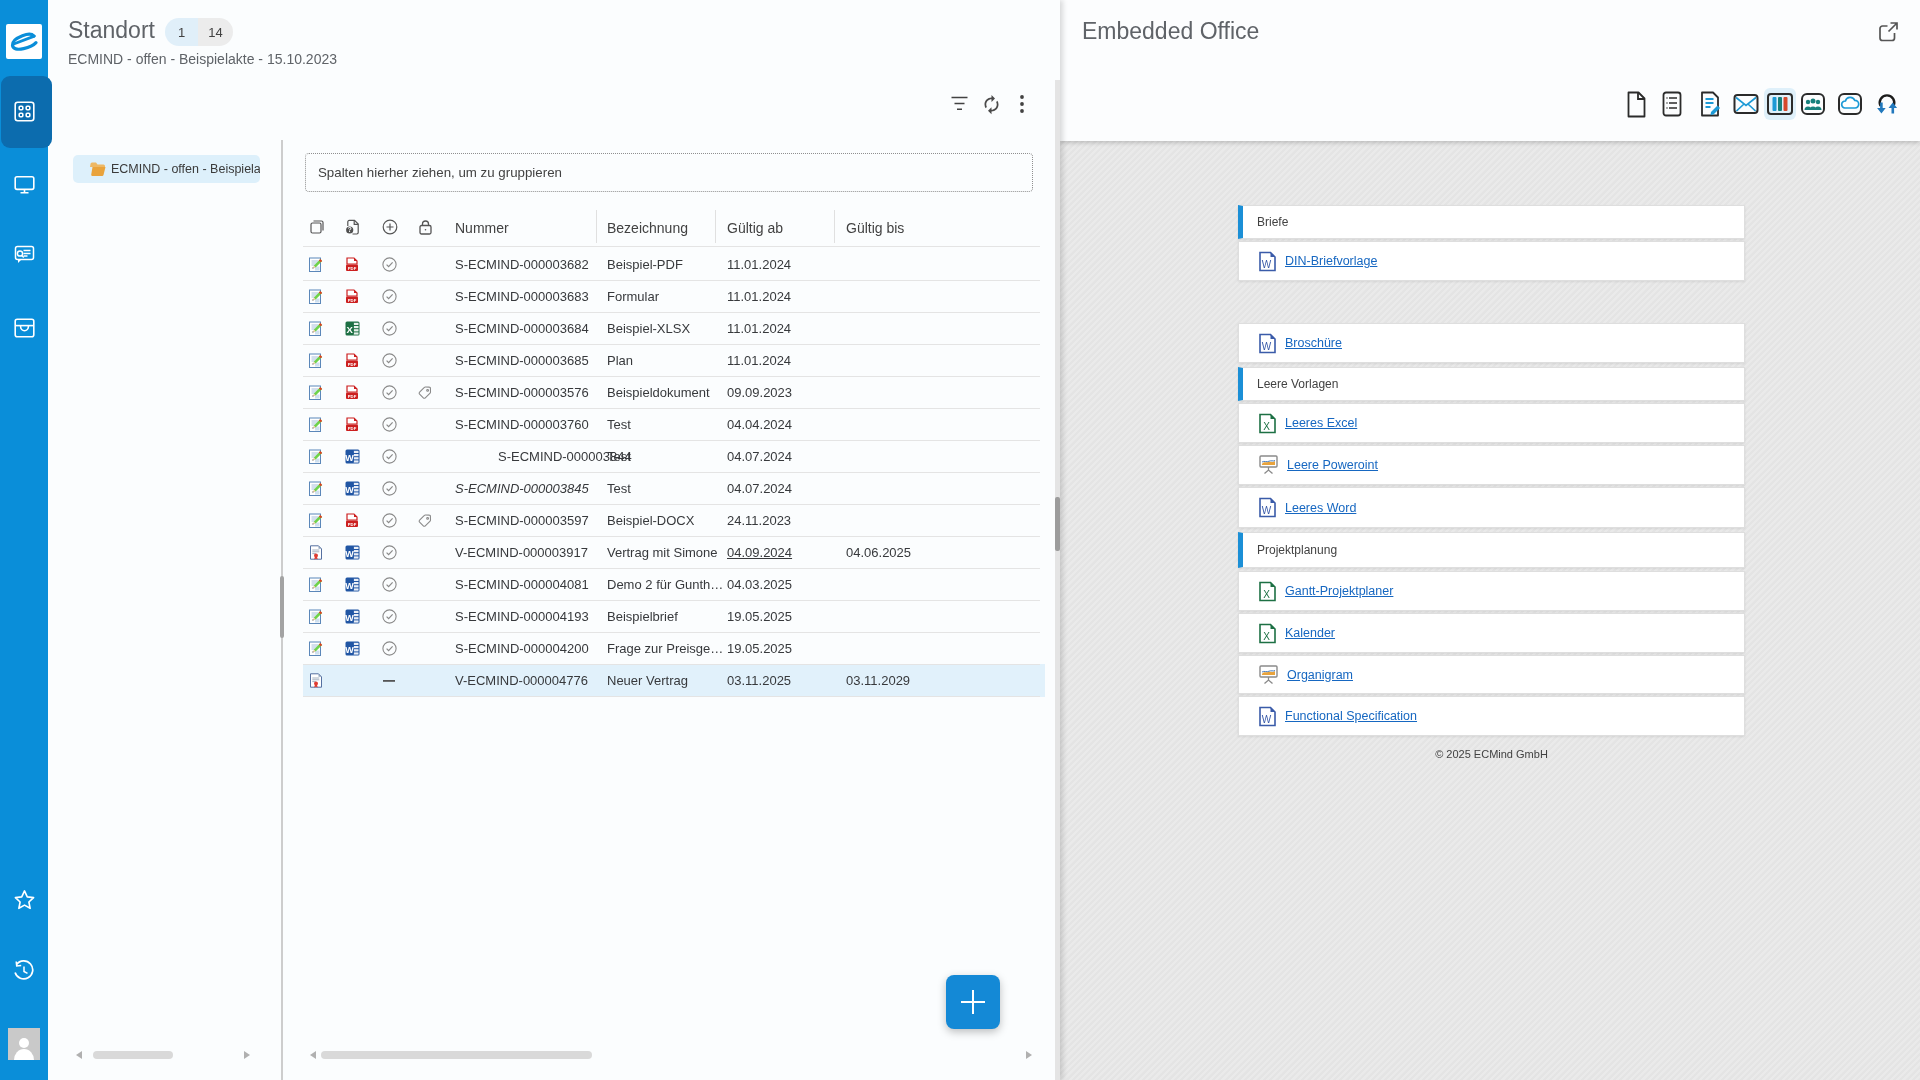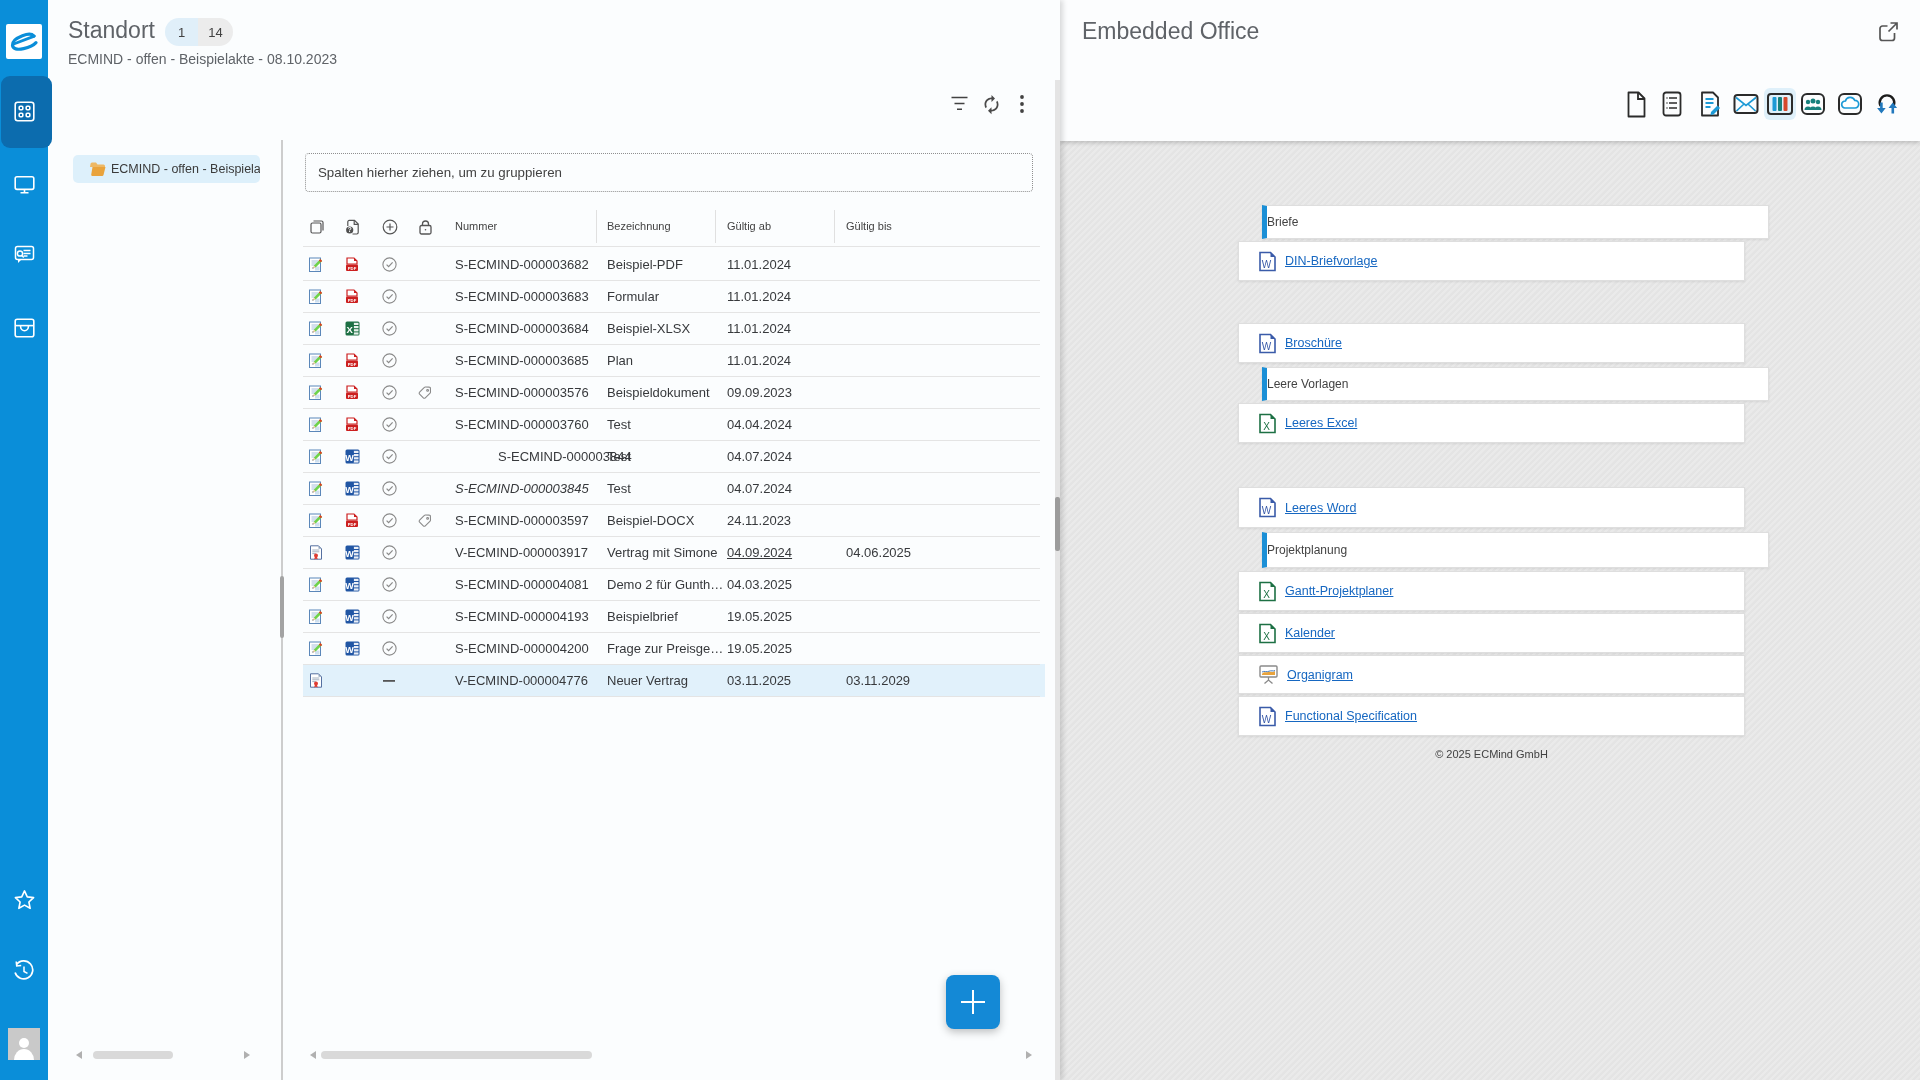--- a/index.html
+++ b/index.html
@@ -26,38 +26,38 @@
 
   
   #treeitem { position:absolute; left:25px; top:155px; width:187px; height:28px; background:#ddf0fb; border-radius:5px; display:flex; align-items:center; overflow:hidden; font-size:12.5px; color:#3a3a3a; padding-left:17px; white-space:nowrap; }
   #treedivider { position:absolute; left:233px; top:140px; width:2px; height:940px; background:#cdcdcd; }
   #treevthumb { position:absolute; left:232px; top:576px; width:4px; height:62px; background:#a3a3a3; border-radius:2px; }
   #treehthumb { position:absolute; left:45px; top:1051px; width:80px; height:8px; background:#d9d9d9; border-radius:4px; }
 
   
   #groupbox { position:absolute; left:257px; top:153px; width:728px; height:39px; border:1px dotted #8f8f8f; border-radius:4px; display:flex; align-items:center; padding-left:12px; font-size:13.3px; color:#424242; }
   .colsep { position:absolute; width:1px; height:33px; top:210px; background:#e0e0e0; }
-  .hlabel { position:absolute; top:220px; font-size:11px; color:#424242; }
+  .hlabel { position:absolute; top:220px; font-size:14px; color:#424242; }
   .rowline { position:absolute; left:255px; width:737px; height:1px; background:#e4e4e4; }
   .cell { position:absolute; font-size:13px; color:#37393c; white-space:nowrap; }
   #selrow { position:absolute; z-index:-1; left:255px; top:664px; width:742px; height:33px; background:#e1f1fb; }
   #fab { position:absolute; left:898px; top:975px; width:54px; height:54px; background:#1489d6; border-radius:8px; box-shadow:0 3px 8px rgba(0,0,0,0.25); display:flex; align-items:center; justify-content:center; }
   #tabvtrack { position:absolute; left:1007px; top:80px; width:5px; height:1000px; background:#e4e4e4; }
   #tabvthumb { position:absolute; left:1007px; top:497px; width:5px; height:54px; background:#9c9c9c; border-radius:2px; }
   #tabhthumb { position:absolute; left:273px; top:1051px; width:271px; height:8px; background:#d9d9d9; border-radius:4px; }
   .harrow { position:absolute; top:1051px; width:0; height:0; border-top:4px solid transparent; border-bottom:4px solid transparent; }
   .harrow.l { border-right:6px solid #b0b0b0; }
   .harrow.r { border-left:6px solid #b0b0b0; }
 
   
   #rightsec { position:absolute; left:1060px; top:0; width:860px; height:1080px; background:repeating-linear-gradient(135deg, #eaeaea 0 2px, #e4e4e4 2.5px 4.5px); }
   #righthdr { position:absolute; left:0; top:0; width:860px; height:141px; background:#fcfdfe; box-shadow:0 2px 4px rgba(0,0,0,0.18); }
   #rtitle { position:absolute; left:22px; top:18px; font-size:23px; color:#5f6368; }
   .card { position:absolute; left:178px; width:507px; background:#fff; border:1px solid #dedede; box-shadow:0 1px 2px rgba(0,0,0,0.08); }
-  .card.hdr { border-left:5px solid #1b8fd6; display:flex; align-items:center; font-size:12px; color:#424242;margin-left:24px; }
+  .card.hdr { border-left:5px solid #1b8fd6; display:flex; align-items:center; padding-left:14px; font-size:12px; color:#424242; }
   .card.item { display:flex; align-items:center; padding-left:20px; }
   .card.item a { color:#1667c1; font-size:12.5px; margin-left:9px; text-decoration:underline; }
   #rfooter { position:absolute; left:178px; top:748px; width:507px; text-align:center; font-size:11px; color:#424242; }
 </style>
 </head>
 <body>
 
 <div id="rightsec">
   <div id="righthdr">
     <div id="rtitle">Embedded Office</div>
@@ -81,20 +81,29 @@
     </div>
 <div class="card hdr" style="top:367px; height:34px;">Leere Vorlagen</div>
 <div class="card item" style="top:403px; height:40px;">
       <svg width="17" height="21" viewBox="0 0 17 21">
         <path d="M1 1.5 h10.5 l4.5 4.5 v13.5 h-15 z" fill="#fff" stroke="#1d7044" stroke-width="1.6"></path>
         <path d="M11.5 1.5 l4.5 4.5 h-4.5 z" fill="#1d7044"></path>
         <text x="7.5" y="16.5" font-size="10" font-family="Liberation Sans" fill="#1d7044" text-anchor="middle">X</text>
       </svg>
       <a>Leeres Excel</a>
     </div>
+<div class="card item" style="top:445px; height:40px;">
+      <svg width="19" height="20" viewBox="0 0 19 20">
+        <rect x="1" y="1" width="17" height="11" rx="1" fill="#fff" stroke="#8a8a8a" stroke-width="1.4"></rect>
+        <path d="M3 9 c2 -3 4 -1 6 -2 c2 -1 4 1 7 -1 v4 h-13 z" fill="#e8a33c"></path>
+        <path d="M3 7 c2 -1.5 5 .5 7 -.8 c2 -1 4 .3 6 -.7" stroke="#4a7fc1" stroke-width="1" fill="none"></path>
+        <path d="M9.5 12 v3 M5.5 18.5 l4 -3.5 4 3.5" stroke="#8a8a8a" stroke-width="1.3" fill="none"></path>
+      </svg>
+      <a>Leere Poweroint</a>
+    </div>
 <div class="card item" style="top:487px; height:41px;">
       <svg width="17" height="21" viewBox="0 0 17 21">
         <path d="M1 1.5 h10.5 l4.5 4.5 v13.5 h-15 z" fill="#fff" stroke="#3a5ba9" stroke-width="1.6"></path>
         <path d="M11.5 1.5 l4.5 4.5 h-4.5 z" fill="#3a5ba9"></path>
         <text x="7.5" y="16.5" font-size="10" font-family="Liberation Sans" fill="#3a5ba9" text-anchor="middle">W</text>
       </svg>
       <a>Leeres Word</a>
     </div>
 <div class="card hdr" style="top:532px; height:36px;">Projektplanung</div>
 <div class="card item" style="top:571px; height:40px;">
@@ -258,21 +267,21 @@
       </svg>
     </div>
 </div>
 
 <div id="leftsec">
   <div id="title">Standort</div>
   <div id="pill">
       <div class="p1">1</div>
       <div class="p2">14</div>
     </div>
-  <div id="subtitle">ECMIND - offen - Beispielakte - 08.10.2023</div>
+  <div id="subtitle">ECMIND - offen - Beispielakte - 15.10.2023</div>
 
   <div class="hdric" style="left:903px; top:96px;">
       <svg width="17" height="15" viewBox="0 0 17 15" stroke="#424242" stroke-width="1.6" fill="none">
         <path d="M0.5 1.5 h16 M3.5 7.5 h10 M6 13.2 h5"></path>
       </svg>
     </div>
   <div class="hdric" style="left:933px; top:94px;">
       <svg width="21" height="21" viewBox="0 0 24 24" fill="#4a4a4a">
         <path d="M12 6v3l4-4-4-4v3c-4.42 0-8 3.58-8 8 0 1.57.46 3.03 1.24 4.26L6.7 14.8c-.45-.83-.7-1.79-.7-2.8 0-3.31 2.69-6 6-6zm6.76 1.74L17.3 9.2c.44.84.7 1.79.7 2.8 0 3.31-2.69 6-6 6v-3l-4 4 4 4v-3c4.42 0 8-3.58 8-8 0-1.57-.46-3.03-1.24-4.26z"></path>
       </svg>

